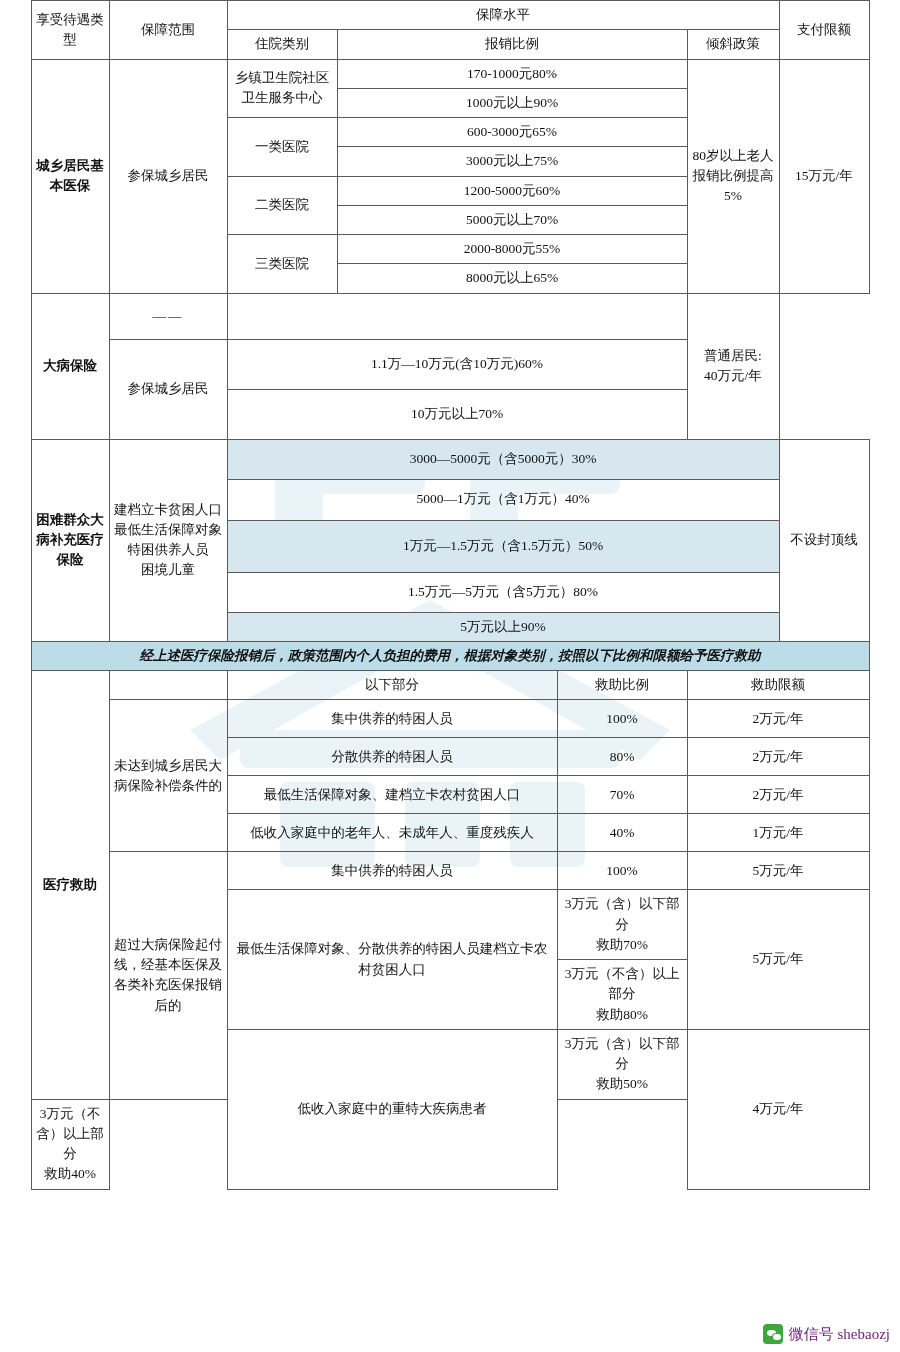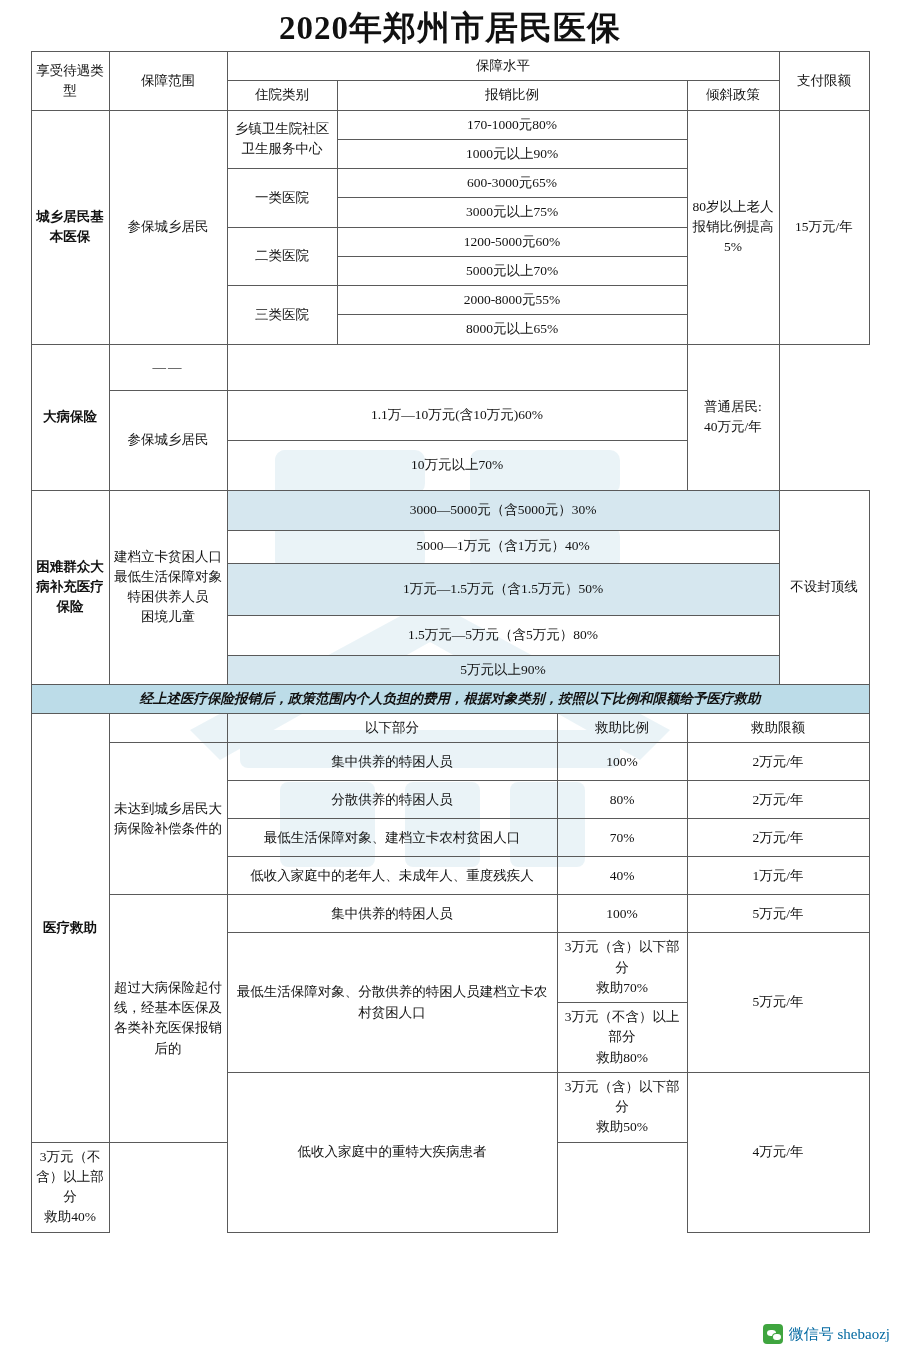--- a/index.html
+++ b/index.html
@@ -83,21 +83,21 @@
   td.shade{background:#d6e7ef;}
 
   .footer-wm{
     position:absolute;
     right:10px;
     bottom:8px;
     display:flex;
     align-items:center;
     gap:6px;
     font-size:15px;
-    color:#0369a1;
+    color:#701a75;
     z-index:3;
   }
   .wx-ico{
     width:20px;height:20px;border-radius:4px;background:#3fa53f;
     display:inline-block;position:relative;
   }
   .wx-ico:before{
     content:"";position:absolute;left:4px;top:6px;width:9px;height:6px;
     border-radius:50%/60%;background:#fff;
   }
@@ -123,21 +123,20 @@
         <path d="M260 170 L500 300 L470 330 L260 212 L50 330 L20 300 Z"></path>
         <rect x="70" y="300" width="380" height="38" rx="8"></rect>
         <rect x="110" y="352" width="95" height="85" rx="8"></rect>
         <rect x="235" y="352" width="75" height="85" rx="8"></rect>
         <rect x="340" y="352" width="75" height="85" rx="8"></rect>
       </g>
     </svg>
   </div>
 
   <div class="content">
-    <div class="title-main">2020年郑州市居民医保</div>
 
     <table class="main">
       <colgroup>
         <col style="width:78px">
         <col style="width:118px">
         <col style="width:110px">
         <col style="width:220px">
         <col style="width:130px">
         <col style="width:92px">
         <col style="width:90px">
@@ -216,21 +215,21 @@
         <td rowspan="5" class="left-label">困难群众大病补充医疗保险</td>
         <td rowspan="5">
           <div>建档立卡贫困人口</div>
           <div>最低生活保障对象</div>
           <div>特困供养人员</div>
           <div>困境儿童</div>
         </td>
         <td colspan="4" class="shade">3000—5000元（含5000元）30%</td>
         <td rowspan="5">不设封顶线</td>
       </tr>
-      <tr style="height:33px">
+      <tr style="height:41px">
         <td colspan="4">5000—1万元（含1万元）40%</td>
       </tr>
       <tr style="height:52px">
         <td colspan="4" class="shade">1万元—1.5万元（含1.5万元）50%</td>
       </tr>
       <tr style="height:40px">
         <td colspan="4">1.5万元—5万元（含5万元）80%</td>
       </tr>
       <tr style="height:28px">
         <td colspan="4" class="shade">5万元以上90%</td>

